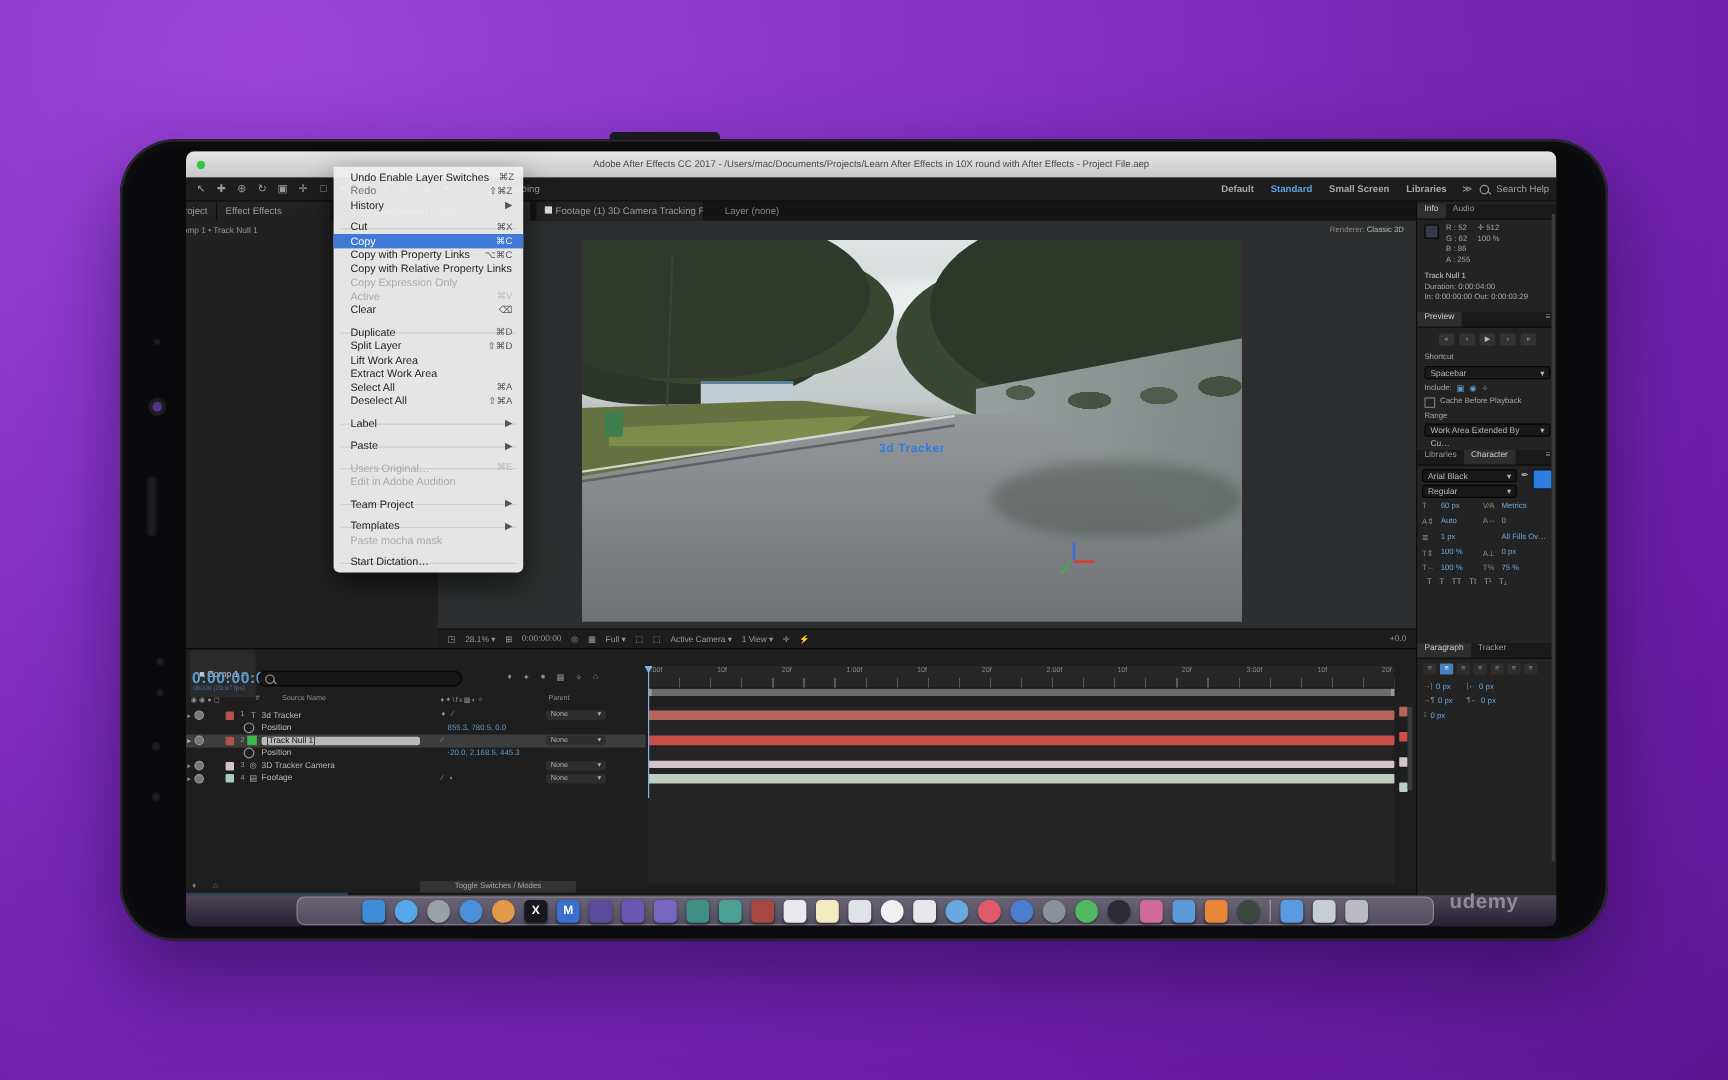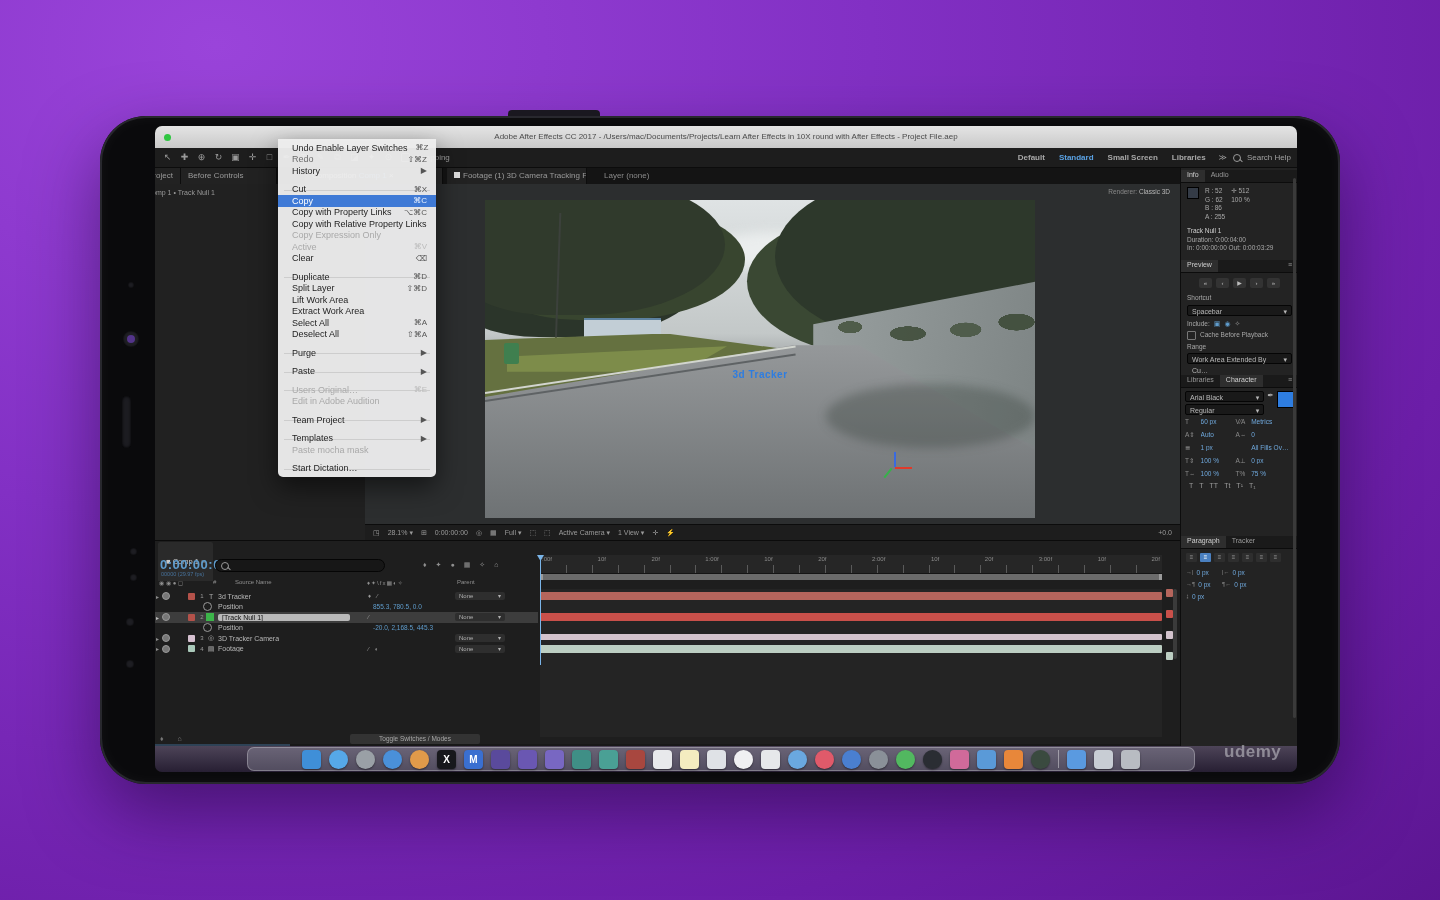--- a/index.html
+++ b/index.html
@@ -7,21 +7,21 @@
     background:radial-gradient(130% 150% at 15% 5%, #9a44da 0%, #8230c4 35%, #6c1ea8 70%, #551288 100%);
     font-family:"Liberation Sans",sans-serif;}
   
   .phone{position:absolute;left:100px;top:116px;width:1240px;height:668px;background:#0a0a0c;border-radius:46px;
     box-shadow:0 28px 70px rgba(25,0,50,.5), inset 0 0 0 2px #28282e, inset 0 0 16px rgba(255,255,255,.05);}
   .topbtn{position:absolute;left:508px;top:110px;width:92px;height:12px;background:#1b1b1f;border-radius:4px;}
   .sdot{position:absolute;border-radius:50%;background:#1e1e23;box-shadow:inset 0 0 2px #000;}
   .lens-in{position:absolute;border-radius:50%;background:#53348a;}
   .spill{position:absolute;left:122px;top:396px;width:9px;height:52px;border-radius:5px;background:#1c1c21;box-shadow:inset 0 0 3px #000;}
   .screen{position:absolute;left:155px;top:126px;width:1142px;height:646px;background:#161616;border-radius:7px;overflow:hidden;}
-  .watermark{position:absolute;left:1208px;top:742px;font-size:17px;font-weight:bold;color:rgba(205,205,212,.55);letter-spacing:.5px;z-index:80;margin-left:16px;}
+  .watermark{position:absolute;left:1208px;top:742px;font-size:17px;font-weight:bold;color:rgba(205,205,212,.55);letter-spacing:.5px;z-index:80;}
   
   .tbar{position:absolute;left:0;top:0;width:1142px;height:22px;background:linear-gradient(#e4e4e4,#c9c9c9);border-bottom:1px solid #8d8d8d;}
   .tdot{position:absolute;left:9px;top:8px;width:7px;height:7px;border-radius:50%;background:#2fc641;}
   .ttl{display:block;line-height:22px;text-align:center;font-size:8px;color:#4a4a4a;white-space:nowrap;overflow:hidden;}
   .aetb{position:absolute;left:0;top:22px;width:1142px;height:20px;background:#1d1d1d;border-bottom:1px solid #0c0c0c;display:flex;align-items:center;padding:0 6px;box-sizing:border-box;gap:6px;}
   .tool{width:13px;text-align:center;font-size:9px;color:#9a9a9a;}
   .chk{width:7px;height:7px;border:1px solid #777;border-radius:1px;display:inline-block;}
   .lbl8{font-size:8px;color:#a0a0a0;white-space:nowrap;}
   .ws{font-size:8px;color:#a8a8a8;padding:1px 7px;white-space:nowrap;}
   .ws.on{color:#5aa2e4;}
@@ -181,21 +181,21 @@
           <span class="ws">Small Screen</span>
           <span class="ws">Libraries</span>
         </span>
       <span class="lbl8">≫</span>
       <span class="mag"></span>
       <span class="lbl8">Search Help</span>
     </div>
 
     <div class="tabs">
       <span class="tab" style="left:-14px;width:40px;">Project</span>
-      <span class="tab" style="left:26px;width:96px;">Before Controls</span>
+      <span class="tab" style="left:26px;width:96px;">Effect Effects</span>
       <span class="tab active" style="left:150px;width:138px;"><span>Composition </span><span class="bluetxt">Comp 1</span> <span>×</span></span>
       <span class="tab" style="left:292px;width:140px;"><span style="display:inline-block;width:6px;height:6px;background:#ddd;margin-right:3px;"></span><span>Footage (1) 3D Camera Tracking Footage.mov</span></span>
       <span class="tab ghost" style="left:442px;width:58px;">Layer (none)</span>
     </div>
 
     <div class="ecp">
       <span class="crumb">Comp 1 • Track Null 1</span>
     </div>
 
     <div class="viewer">
@@ -717,21 +717,21 @@
         </div>
         <div class="mi">
           <span class="mi-l">Deselect All</span>
           <span class="mi-s">⇧⌘A</span>
         </div>
         <div class="mi sep">
           <span class="mi-l"></span>
           <span class="mi-s"></span>
         </div>
         <div class="mi">
-          <span class="mi-l">Purge</span>
+          <span class="mi-l">Label</span>
           <span class="mi-s">▶</span>
         </div>
         <div class="mi sep">
           <span class="mi-l"></span>
           <span class="mi-s"></span>
         </div>
         <div class="mi">
           <span class="mi-l">Paste</span>
           <span class="mi-s">▶</span>
         </div>

